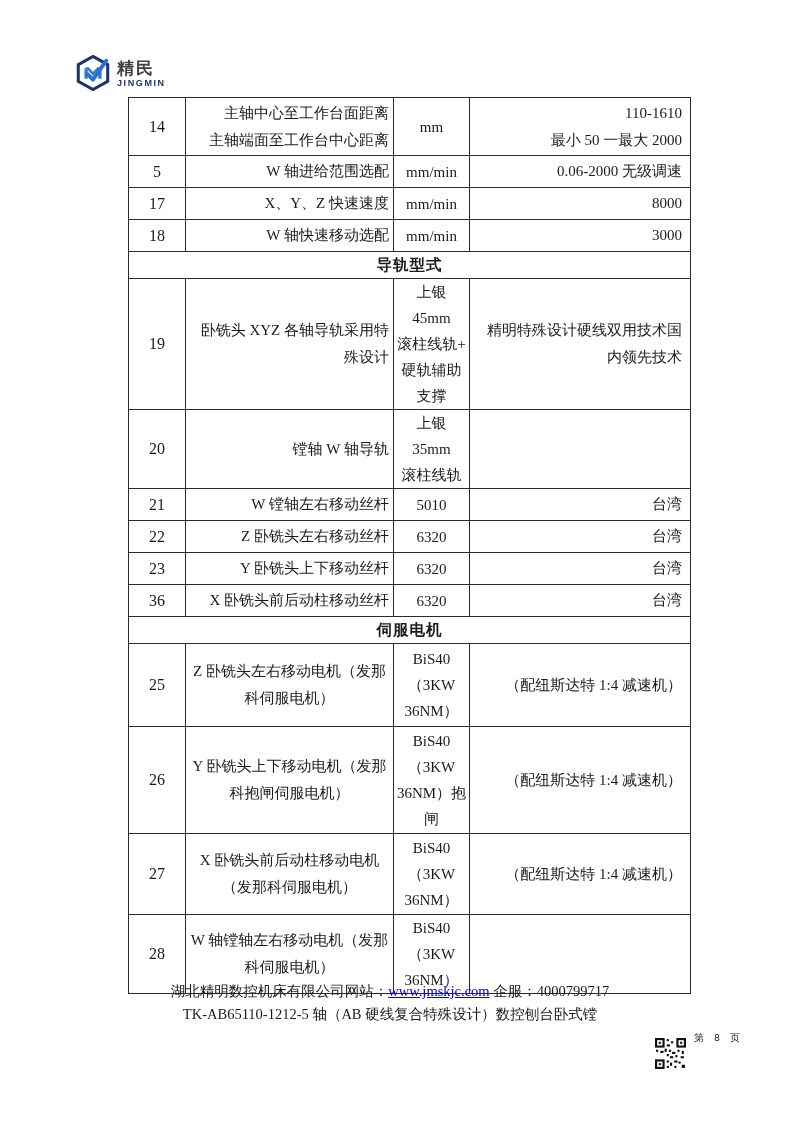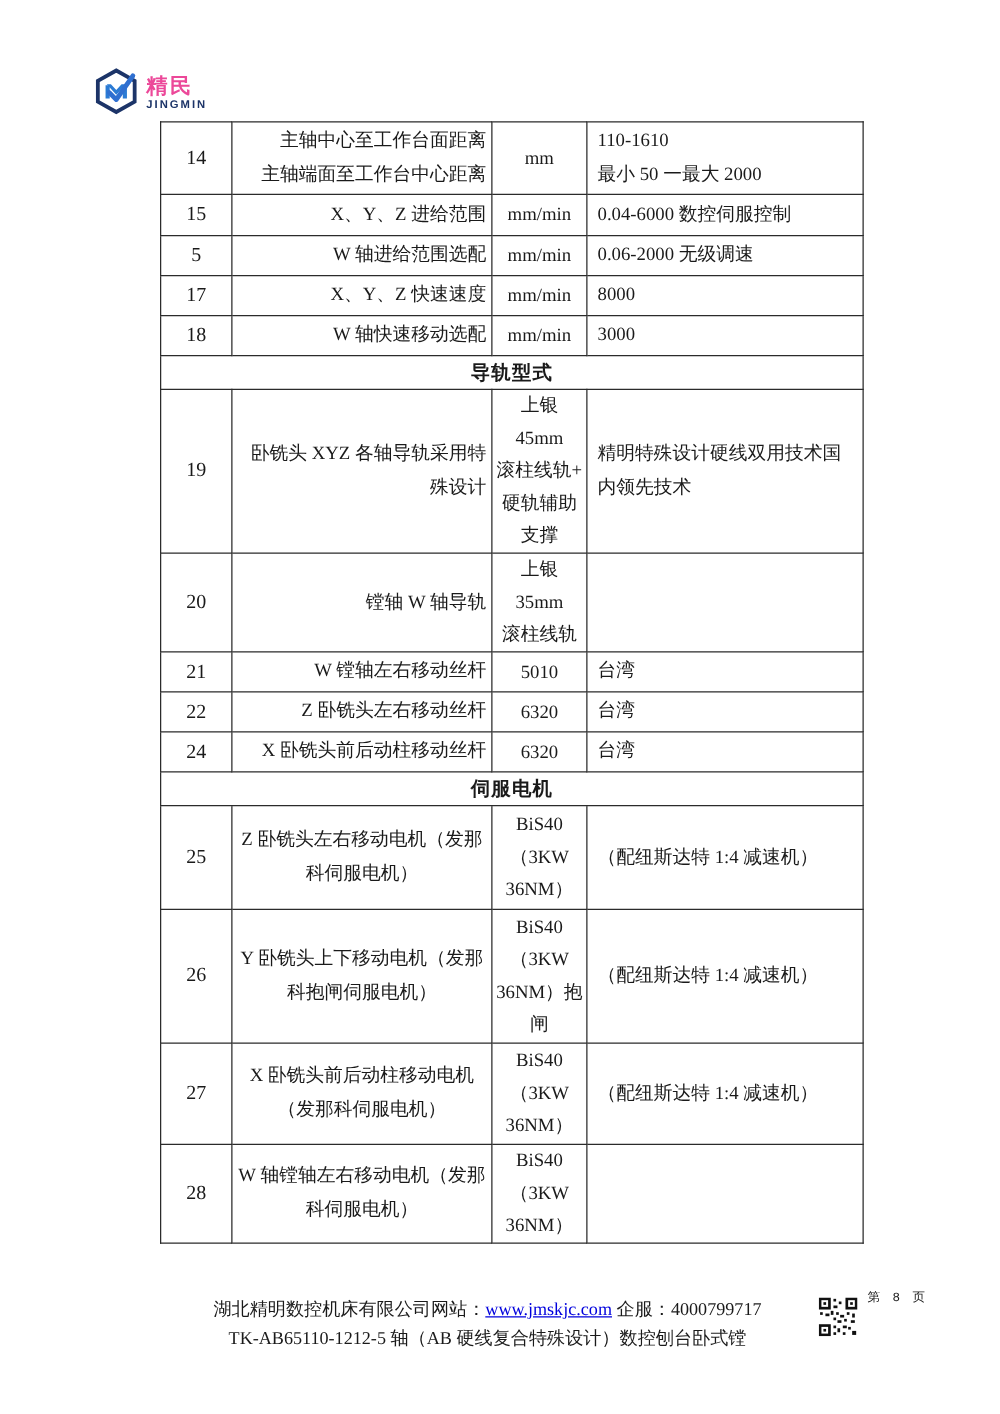--- a/index.html
+++ b/index.html
@@ -7,39 +7,39 @@
   body {
     position:relative;
     font-family:"Liberation Serif","DejaVu Serif",serif;
     color:#1a1a1a;
   }
 
   
   .logo { position:absolute; left:74px; top:54px; display:flex; align-items:center; gap:5px; }
   .logo-mark { width:38px; height:38px; }
   .logo-text { display:flex; flex-direction:column; line-height:1; margin-top:2px; }
-  .logo-cn { font-size:17px; font-weight:bold; color:#ec4899; letter-spacing:2px; font-family:"Liberation Sans",sans-serif; }
+  .logo-cn { font-size:17px; font-weight:bold; color:#404040; letter-spacing:2px; font-family:"Liberation Sans",sans-serif; }
   .logo-en { font-size:9px; font-weight:bold; color:#1c3468; letter-spacing:1.6px; font-family:"Liberation Sans",sans-serif; margin-top:2px; }
 
   
   table.spec {
     position:absolute; left:128px; top:97px;
     width:562px; border-collapse:collapse; table-layout:fixed;
     font-size:15px;
   }
   table.spec td { border:1px solid #2b2b2b; vertical-align:middle; overflow:hidden; }
   td.num  { text-align:center; font-size:16px; }
   td.name { text-align:right; padding:0 4px; line-height:27px; }
   td.name.c { text-align:center; }
   td.unit { text-align:center; line-height:26px; padding:0 2px; }
-  td.val  { text-align:left; line-height:27px; padding:0 8px; }
+  td.val  { text-align:right; line-height:27px; padding:0 8px; }
   td.section { text-align:center; font-weight:bold; font-size:15.5px; letter-spacing:1px; }
 
   
-  .footer { position:absolute; left:120px; top:1037px; width:540px; text-align:center; font-size:14.5px; line-height:23px; }
+  .footer { position:absolute; left:120px; top:980px; width:540px; text-align:center; font-size:14.5px; line-height:23px; }
   .footer a { color:#0000dd; text-decoration:underline; }
   .qr { position:absolute; left:655px; top:1038px; width:31px; height:31px; }
   .page-num { position:absolute; left:694px; top:1031px; font-size:10px; letter-spacing:2px;font-family:Liberation Mono, monospace; }
 </style>
 </head>
 <body>
 
 <div class="logo">
   <svg class="logo-mark" viewBox="0 0 40 40">
     <polygon points="20,2.5 35.5,11.2 35.5,28.8 20,37.5 4.5,28.8 4.5,11.2" fill="none" stroke="#1c3468" stroke-width="3.2"></polygon>
@@ -69,32 +69,20 @@
           <div>主轴端面至工作台中心距离</div>
         </td>
         <td class="unit">
           <div>mm</div>
         </td>
         <td class="val">
           <div>110-1610</div>
           <div>最小 50 一最大 2000</div>
         </td>
       </tr>
-      <tr style="height: 33px;">
-        <td class="num">15</td>
-        <td class="name">
-          <div>X、Y、Z 进给范围</div>
-        </td>
-        <td class="unit">
-          <div>mm/min</div>
-        </td>
-        <td class="val">
-          <div>0.04-6000 数控伺服控制</div>
-        </td>
-      </tr>
       <tr style="height: 32px;">
         <td class="num">5</td>
         <td class="name">
           <div>W 轴进给范围选配</div>
         </td>
         <td class="unit">
           <div>mm/min</div>
         </td>
         <td class="val">
           <div>0.06-2000 无级调速</div>
@@ -171,21 +159,33 @@
           <div>Z 卧铣头左右移动丝杆</div>
         </td>
         <td class="unit">
           <div>6320</div>
         </td>
         <td class="val">
           <div>台湾</div>
         </td>
       </tr>
       <tr style="height: 32px;">
-        <td class="num">24</td>
+        <td class="num">23</td>
+        <td class="name">
+          <div>Y 卧铣头上下移动丝杆</div>
+        </td>
+        <td class="unit">
+          <div>6320</div>
+        </td>
+        <td class="val">
+          <div>台湾</div>
+        </td>
+      </tr>
+      <tr style="height: 32px;">
+        <td class="num">36</td>
         <td class="name">
           <div>X 卧铣头前后动柱移动丝杆</div>
         </td>
         <td class="unit">
           <div>6320</div>
         </td>
         <td class="val">
           <div>台湾</div>
         </td>
       </tr>

